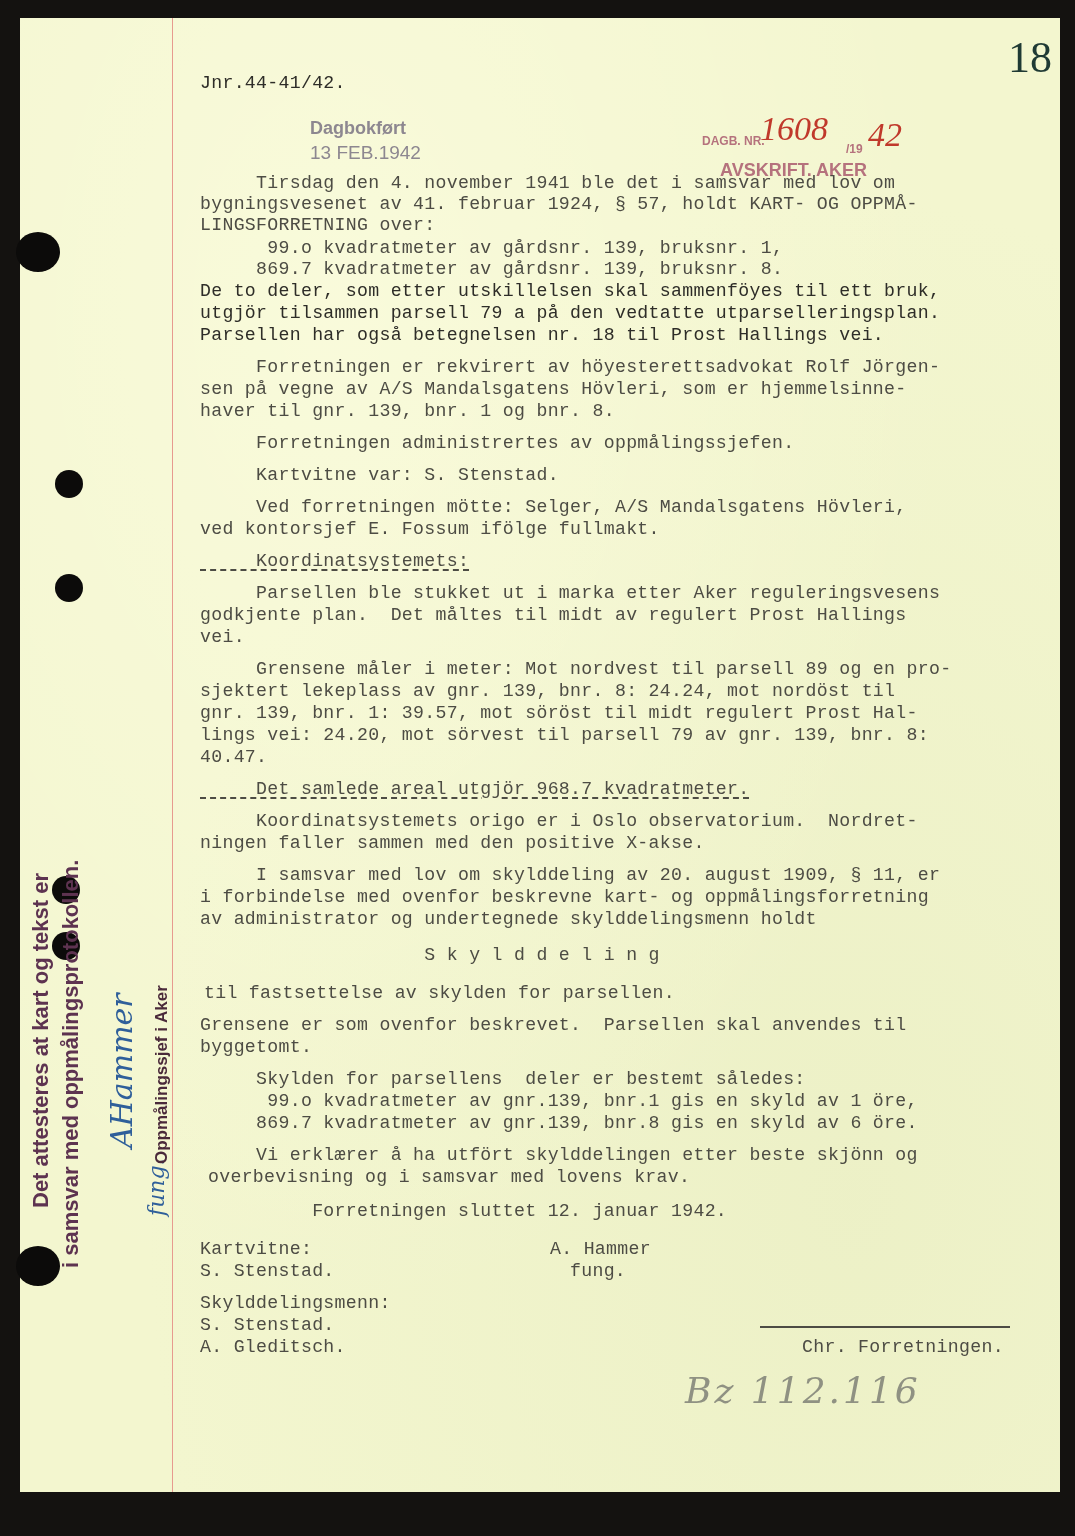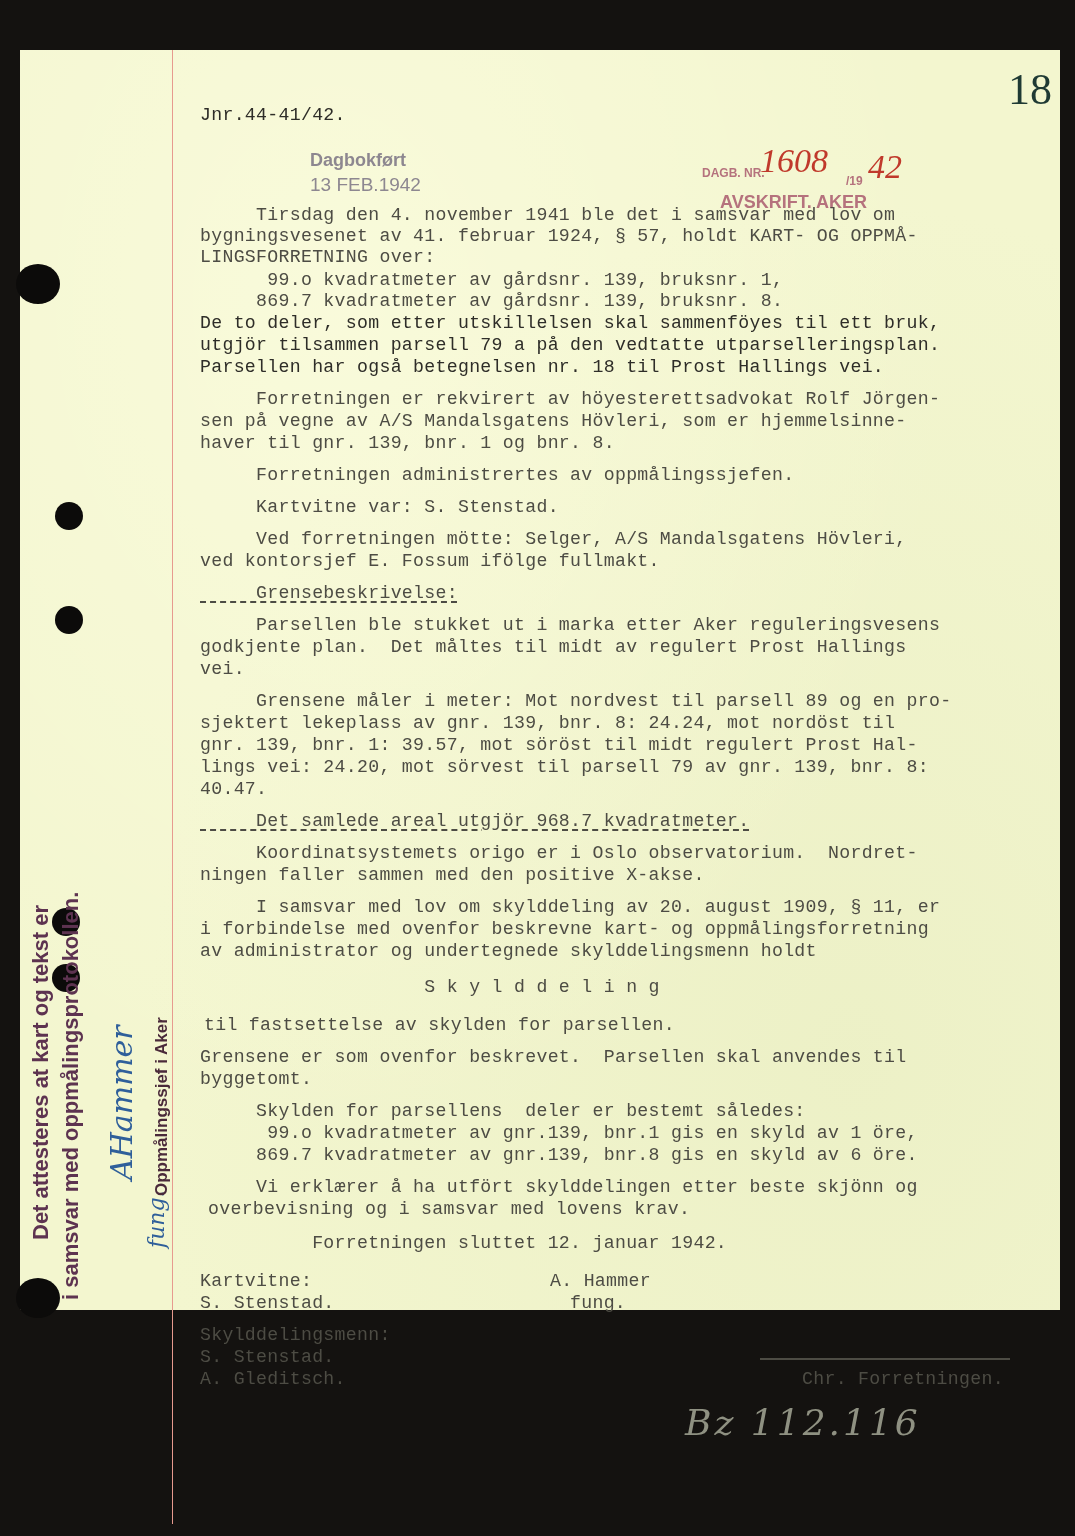--- a/index.html
+++ b/index.html
@@ -1,26 +1,25 @@
 <!DOCTYPE html>
 <html><head>
 <meta charset="utf-8">
 <style>
   html, body { margin: 0; padding: 0; }
   body {
     width: 1075px; height: 1536px; position: relative; overflow: hidden;
     background: #141210;
   }
   .page {
-    position: absolute; left: 20px; top: 18px; width: 1040px; height: 1260px;
+    position: absolute; left: 20px; top: 18px; width: 1040px; height: 1474px;
     background: #f3f6cf;
     background-image:
       radial-gradient(ellipse at 30% 20%, rgba(255,255,230,0.5), rgba(0,0,0,0) 60%),
       radial-gradient(ellipse at 80% 80%, rgba(230,235,190,0.5), rgba(0,0,0,0) 60%);
-    margin-top: 32px;
   }
   .margin-line {
     position: absolute; left: 152px; top: 0; width: 1px; height: 1474px;
     background: #e79a8f;
   }
   .hole {
     position: absolute; width: 28px; height: 28px; border-radius: 50%;
     background: #0c0b0a;
   }
   .typed {
@@ -100,21 +99,21 @@
     <div class="typed dark" style="left:180px; top:306px;">Parsellen har også betegnelsen nr. 18 til Prost Hallings vei.</div>
 
     <div class="typed" style="left:180px; top:338px;">     Forretningen er rekvirert av höyesterettsadvokat Rolf Jörgen-</div>
     <div class="typed" style="left:180px; top:360px;">sen på vegne av A/S Mandalsgatens Hövleri, som er hjemmelsinne-</div>
     <div class="typed" style="left:180px; top:382px;">haver til gnr. 139, bnr. 1 og bnr. 8.</div>
 
     <div class="typed" style="left:180px; top:414px;">     Forretningen administrertes av oppmålingssjefen.</div>
     <div class="typed" style="left:180px; top:446px;">     Kartvitne var: S. Stenstad.</div>
     <div class="typed" style="left:180px; top:478px;">     Ved forretningen mötte: Selger, A/S Mandalsgatens Hövleri,</div>
     <div class="typed" style="left:180px; top:500px;">ved kontorsjef E. Fossum ifölge fullmakt.</div>
-    <div class="typed u" style="left:180px; top:532px;">     Grensebeskrivelse:</div>
+    <div class="typed u" style="left:180px; top:532px;">     Koordinatsystemets:</div>
     <div class="typed" style="left:180px; top:564px;">     Parsellen ble stukket ut i marka etter Aker reguleringsvesens</div>
     <div class="typed" style="left:180px; top:586px;">godkjente plan.  Det måltes til midt av regulert Prost Hallings</div>
     <div class="typed" style="left:180px; top:608px;">vei.</div>
 
     <div class="typed" style="left:180px; top:640px;">     Grensene måler i meter: Mot nordvest til parsell 89 og en pro-</div>
     <div class="typed" style="left:180px; top:662px;">sjektert lekeplass av gnr. 139, bnr. 8: 24.24, mot nordöst til</div>
     <div class="typed" style="left:180px; top:684px;">gnr. 139, bnr. 1: 39.57, mot söröst til midt regulert Prost Hal-</div>
     <div class="typed" style="left:180px; top:706px;">lings vei: 24.20, mot sörvest til parsell 79 av gnr. 139, bnr. 8:</div>
     <div class="typed" style="left:180px; top:728px;">40.47.</div>
     <div class="typed u" style="left:180px; top:760px;">     Det samlede areal utgjör 968.7 kvadratmeter.</div>

